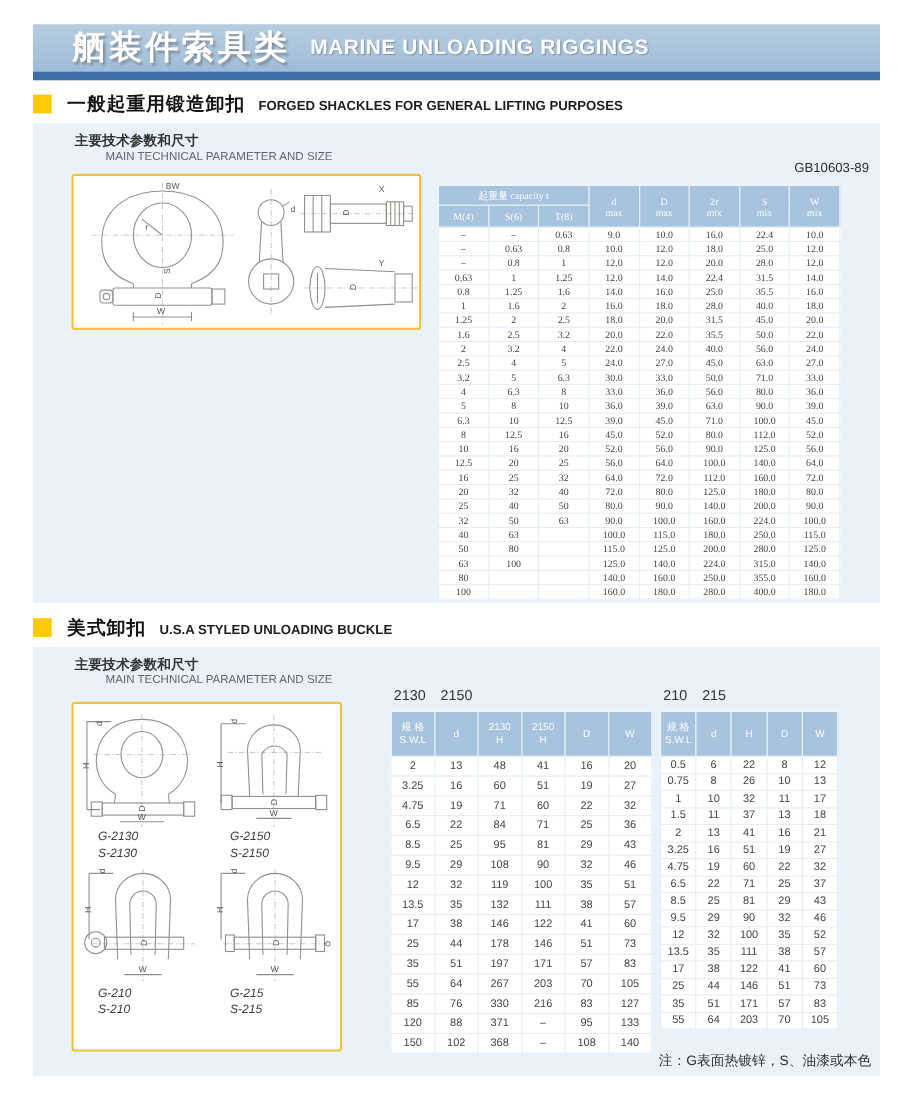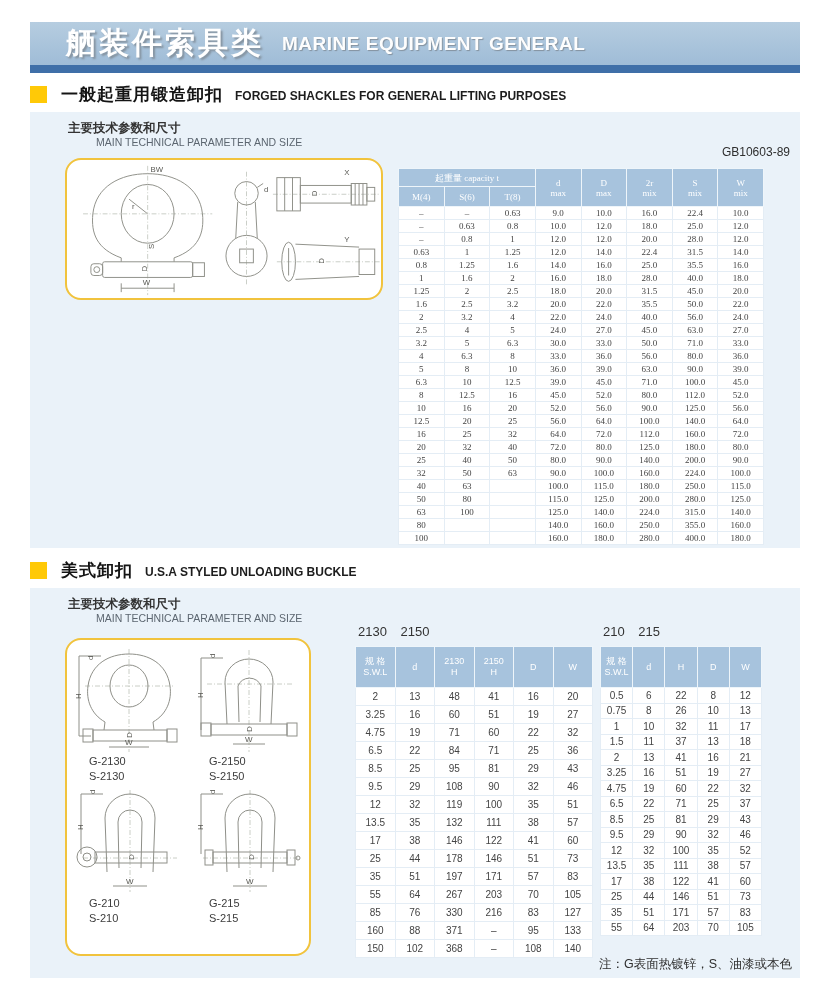--- a/index.html
+++ b/index.html
@@ -25,26 +25,26 @@
 
   
   .panel{position:absolute;left:30px;width:770px;background:#eaf2f9;}
   #panel1{top:112px;height:436px;} #panel2{top:588px;height:390px;}
   .param-label{position:absolute;left:38px;top:8px;}
   .param-zh{font-size:12.5px;color:#333;line-height:16px;font-weight:bold;}
   .param-en{font-size:10.5px;color:#5c6670;line-height:13px;padding-left:28px;}
   .gb-label{position:absolute;top:33px;right:10px;font-size:12px;color:#2e2e2e;}
 
   
-  .diagram-box{position:absolute;background:#fff;border:2px solid #f1c33d;border-radius:16px;box-sizing:border-box;}
+  .diagram-box{position:absolute;background:#fff;border:2px solid #f1c33d;border-radius:3px;box-sizing:border-box;}
   #box1{left:35px;top:46px;width:318px;height:142px;}
   #box2{left:35px;top:50px;width:246px;height:318px;padding:4px 0 0 2px;}
   .diag2-grid{display:grid;grid-template-columns:1fr 1fr;}
   .diag-cell{padding:2px 0 0 4px;}
-  .diag-labels{font-size:11px;color:#3c3c3c;line-height:15px;margin:0 0 2px 16px;}
+  .diag-labels{font-size:11px;color:#3c3c3c;line-height:15px;margin:0 0 2px 16px;font-style:italic;}
   svg{display:block;}
   .ln{stroke:#8f9089;fill:none;stroke-width:1;}
   .cl{stroke:#bcc2b8;fill:none;stroke-width:.8;stroke-dasharray:5 2 1 2;}
   .dim{fill:#5a5a55;font-size:8px;}
 
   
   table{border-collapse:collapse;table-layout:fixed;background:#fff;position:absolute;}
   th{background:#a7c3dd;color:#fff;font-weight:normal;white-space:pre-line;
      border:1px solid #eef5fa;padding:0;}
   td{color:#444;text-align:center;border:1px solid #e4edf5;padding:0;background:#fff;}
@@ -66,21 +66,21 @@
 
   .note{position:absolute;right:8px;bottom:5px;font-size:12.5px;color:#2f2f2f;}
 </style>
 </head>
 <body>
 
 <div class="page">
 
   <div class="banner">
     <span class="banner-zh">舾装件索具类</span>
-    <span class="banner-en">MARINE EQUIPMENT GENERAL</span>
+    <span class="banner-en">MARINE UNLOADING RIGGINGS</span>
   </div>
   <div class="banner-strip"></div>
 
   <div class="sec-heading" id="sec1-heading">
     <span class="bullet"></span>
     <span class="h-zh">一般起重用锻造卸扣</span>
     <span class="h-en">FORGED SHACKLES FOR GENERAL LIFTING PURPOSES</span>
   </div>
 
   <div class="panel" id="panel1">
@@ -655,21 +655,21 @@
           </tr>
           <tr>
             <td>85</td>
             <td>76</td>
             <td>330</td>
             <td>216</td>
             <td>83</td>
             <td>127</td>
           </tr>
           <tr>
-            <td>160</td>
+            <td>120</td>
             <td>88</td>
             <td>371</td>
             <td>–</td>
             <td>95</td>
             <td>133</td>
           </tr>
           <tr>
             <td>150</td>
             <td>102</td>
             <td>368</td>

